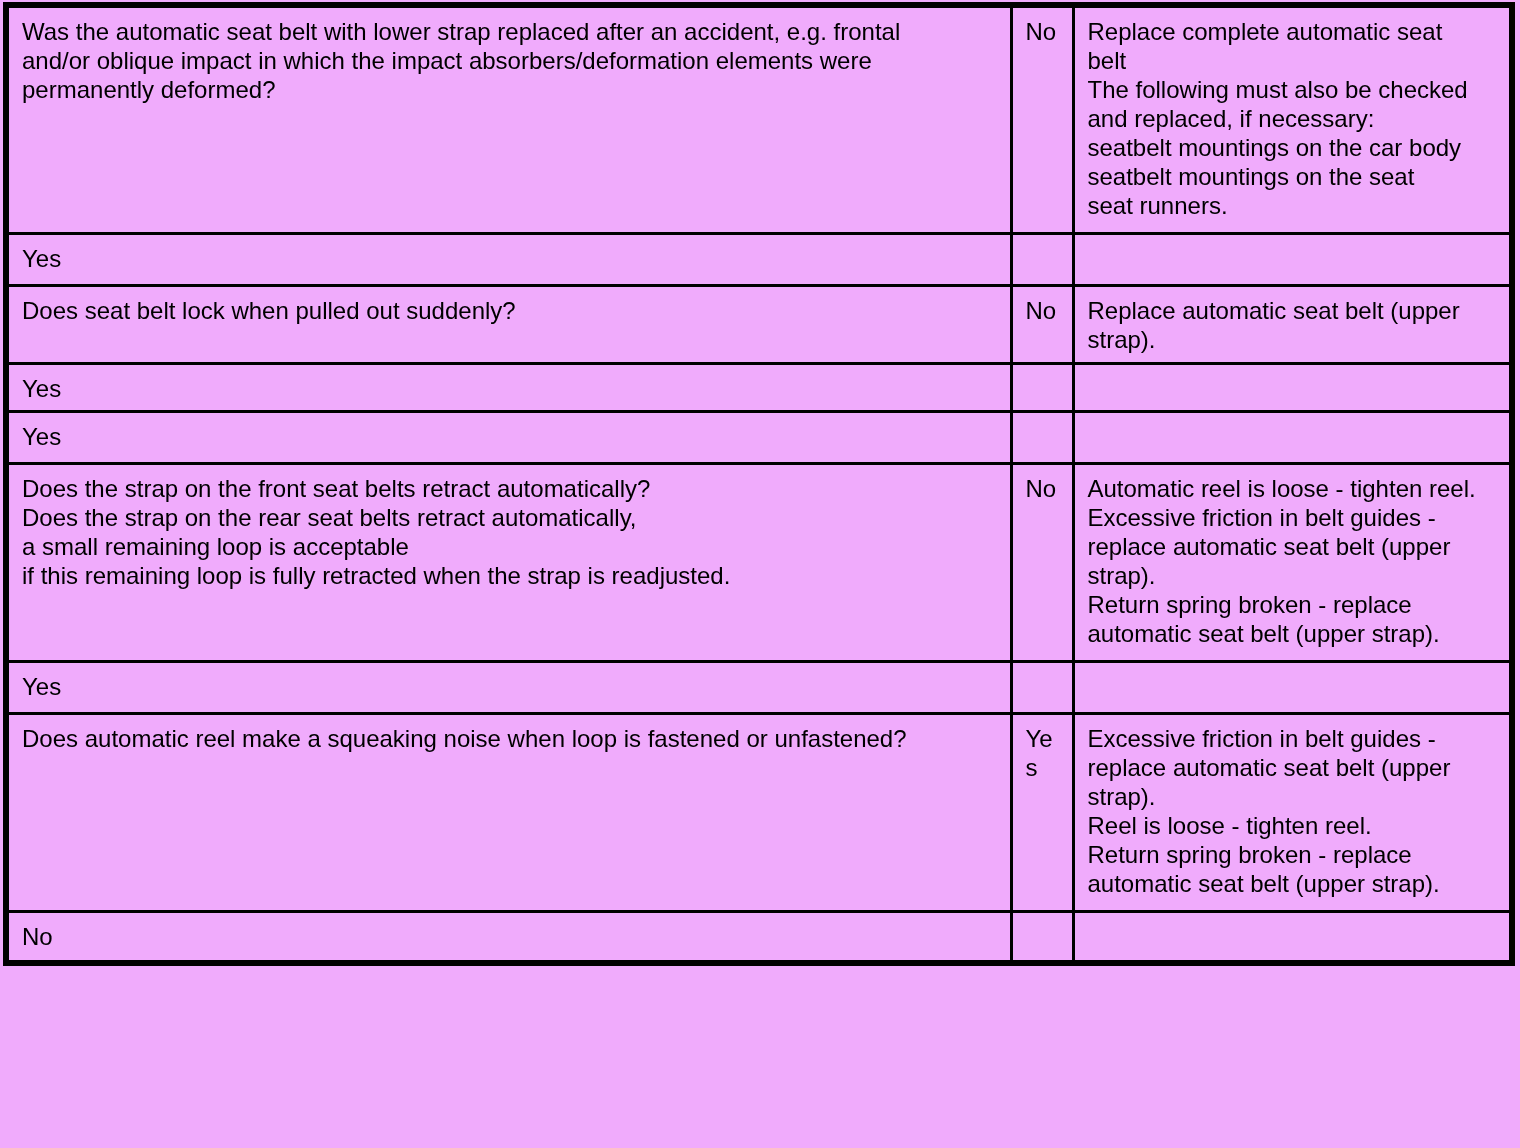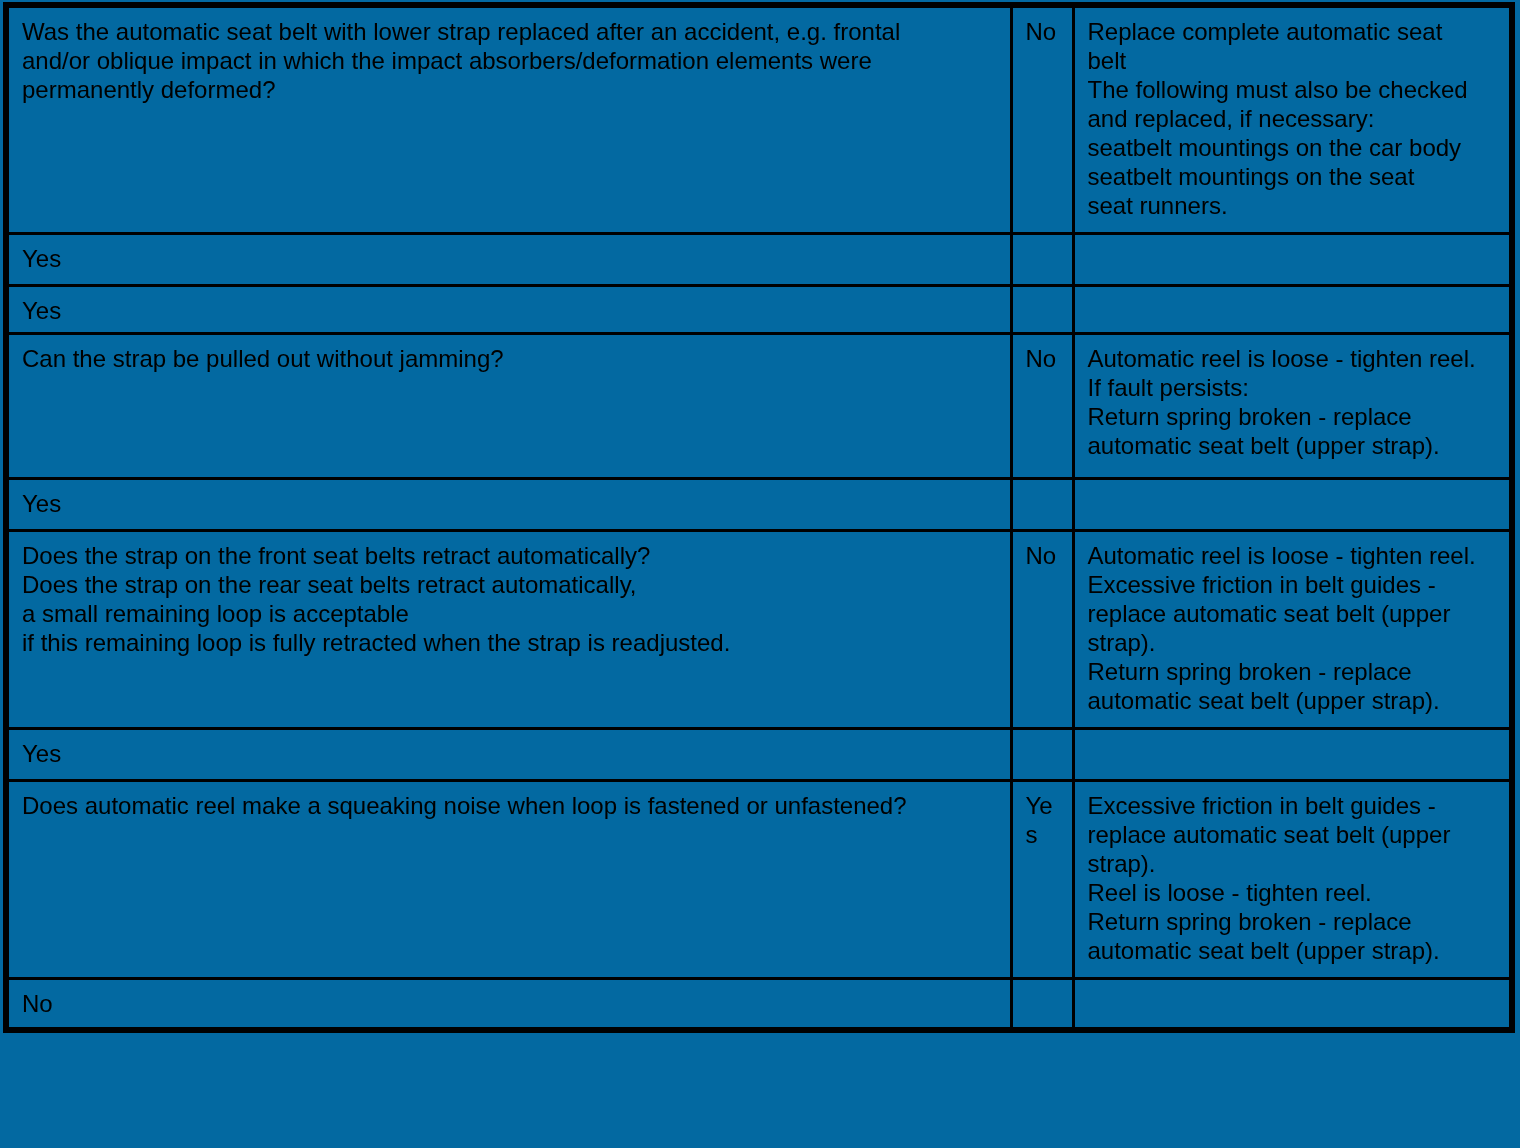--- a/index.html
+++ b/index.html
@@ -3,21 +3,21 @@
 <meta charset="utf-8">
 <style>
   html, body {
     margin: 0;
     padding: 0;
     background: #ffffff;
   }
   .page {
     width: 1520px;
     height: 1148px;
-    background: #0369a1;
+    background: #f0abfc;
     box-sizing: border-box;
     padding: 2px 3px;
   }
   table.diag {
     border-collapse: collapse;
     table-layout: fixed;
     width: 1512px;
     border: 6px solid #000000;
     font-family: "Liberation Sans", sans-serif;
     font-size: 24px;
@@ -66,32 +66,30 @@
 and replaced, if necessary:
 seatbelt mountings on the car body
 seatbelt mountings on the seat
 seat runners.</td>
       </tr>
       <tr class="h-sep">
         <td>Yes</td>
         <td></td>
         <td></td>
       </tr>
+      <tr class="h-q2">
+        <td>Does seat belt lock when pulled out suddenly?</td>
+        <td>No</td>
+        <td>Replace automatic seat belt (upper
+strap).</td>
+      </tr>
       <tr class="h-sep2">
         <td>Yes</td>
         <td></td>
         <td></td>
-      </tr>
-      <tr class="h-q3">
-        <td>Can the strap be pulled out without jamming?</td>
-        <td>No</td>
-        <td>Automatic reel is loose - tighten reel.
-If fault persists:
-Return spring broken - replace
-automatic seat belt (upper strap).</td>
       </tr>
       <tr class="h-sep">
         <td>Yes</td>
         <td></td>
         <td></td>
       </tr>
       <tr class="h-q4">
         <td>Does the strap on the front seat belts retract automatically?
 Does the strap on the rear seat belts retract automatically,
 a small remaining loop is acceptable

